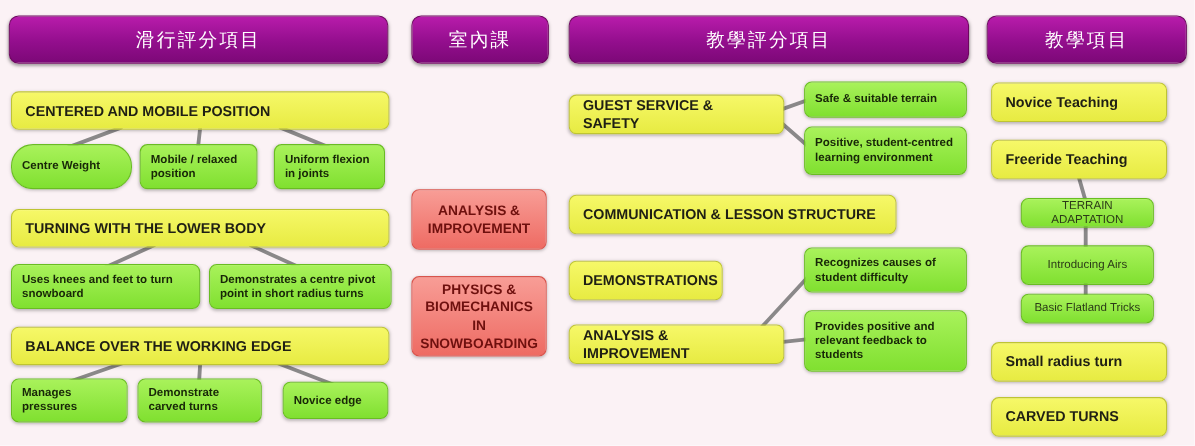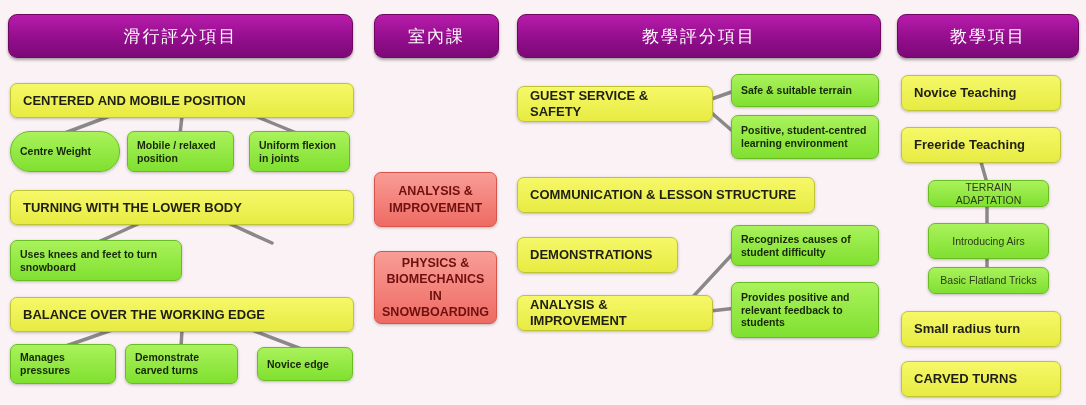--- a/index.html
+++ b/index.html
@@ -83,34 +83,35 @@
   <div class="hdr" style="left:517px; top:14px; width:364px; height:44px;">教學評分項目</div>
   <div class="hdr" style="left:897px; top:14px; width:182px; height:44px;">教學項目</div>
 
   <div class="node yellow" style="left:10px; top:83px;  width:344px; height:35px;">CENTERED AND MOBILE POSITION</div>
   <div class="node green" style="left:10px;  top:131px; width:110px; height:41px;border-radius:20px;">Centre Weight</div>
   <div class="node green" style="left:127px; top:131px; width:107px; height:41px;">Mobile / relaxed position</div>
   <div class="node green" style="left:249px; top:131px; width:101px; height:41px;">Uniform flexion in joints</div>
 
   <div class="node yellow" style="left:10px; top:190px; width:344px; height:35px;">TURNING WITH THE LOWER BODY</div>
   <div class="node green" style="left:10px;  top:240px; width:172px; height:41px;">Uses knees and feet to turn snowboard</div>
+  <div class="node green" style="left:190px; top:240px; width:166px; height:41px;">Demonstrates a centre pivot point in short radius turns</div>
 
   <div class="node yellow" style="left:10px; top:297px; width:344px; height:35px;">BALANCE OVER THE WORKING EDGE</div>
   <div class="node green" style="left:10px;  top:344px; width:106px; height:40px;">Manages pressures</div>
   <div class="node green" style="left:125px; top:344px; width:113px; height:40px;">Demonstrate carved turns</div>
   <div class="node green" style="left:257px; top:347px; width:96px;  height:34px;">Novice edge</div>
 
   <div class="node red" style="left:374px; top:172px; width:123px; height:55px;">ANALYSIS &amp; IMPROVEMENT</div>
   <div class="node red" style="left:374px; top:251px; width:123px; height:73px;">PHYSICS &amp; BIOMECHANICS IN SNOWBOARDING</div>
 
   <div class="node yellow" style="left:517px; top:86px;  width:196px; height:36px;">GUEST SERVICE &amp; SAFETY</div>
   <div class="node green" style="left:731px; top:74px;  width:148px; height:33px;">Safe &amp; suitable terrain</div>
   <div class="node green" style="left:731px; top:115px; width:148px; height:44px;">Positive, student-centred learning environment</div>
   <div class="node yellow" style="left:517px; top:177px; width:298px; height:36px;">COMMUNICATION &amp; LESSON STRUCTURE</div>
-  <div class="node yellow" style="left:517px; top:237px; width:161px; height:36px;">DEMONSTRATIONS</div>
+  <div class="node yellow" style="left:517px; top:237px; width:140px; height:36px;">DEMONSTRATIONS</div>
   <div class="node green" style="left:731px; top:225px; width:148px; height:41px;">Recognizes causes of student difficulty</div>
   <div class="node yellow" style="left:517px; top:295px; width:196px; height:36px;">ANALYSIS &amp; IMPROVEMENT</div>
   <div class="node green" style="left:731px; top:282px; width:148px; height:56px;">Provides positive and relevant feedback to students</div>
 
   <div class="node yellow" style="left:901px; top:75px;  width:160px; height:36px;">Novice Teaching</div>
   <div class="node yellow" style="left:901px; top:127px; width:160px; height:36px;">Freeride Teaching</div>
   <div class="node green centered" style="left:928px; top:180px; width:121px; height:27px;">TERRAIN ADAPTATION</div>
   <div class="node green centered" style="left:928px; top:223px; width:121px; height:36px;">Introducing Airs</div>
   <div class="node green centered" style="left:928px; top:267px; width:121px; height:27px;">Basic Flatland Tricks</div>
   <div class="node yellow" style="left:901px; top:311px; width:160px; height:36px;">Small radius turn</div>

